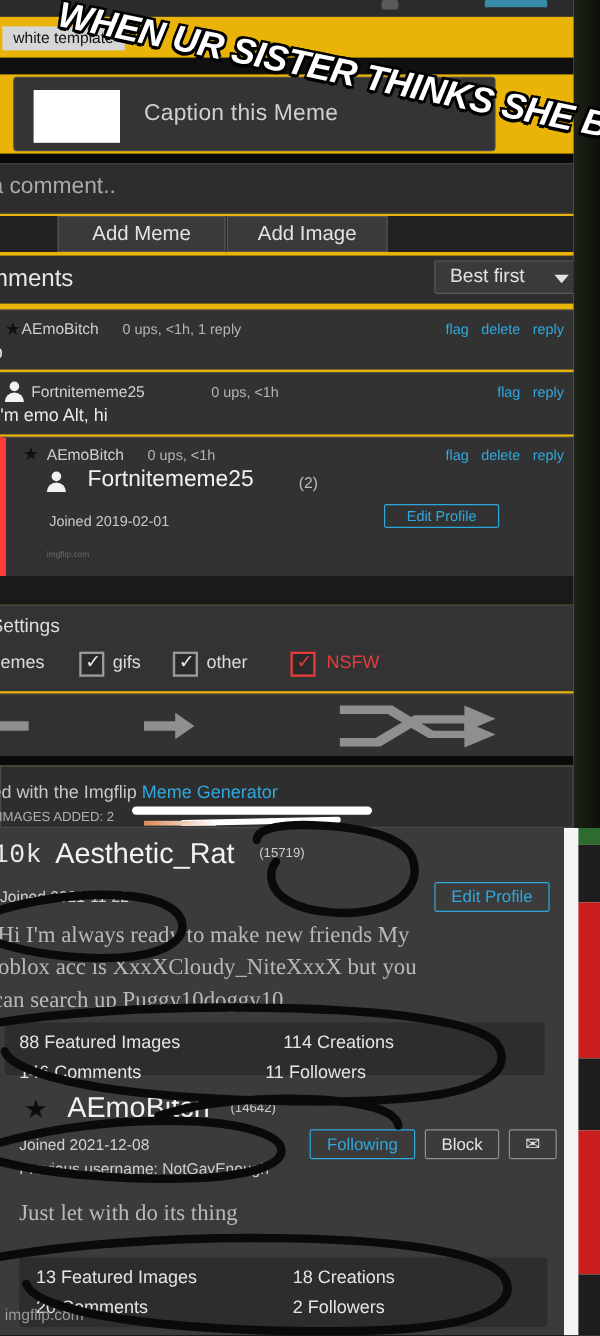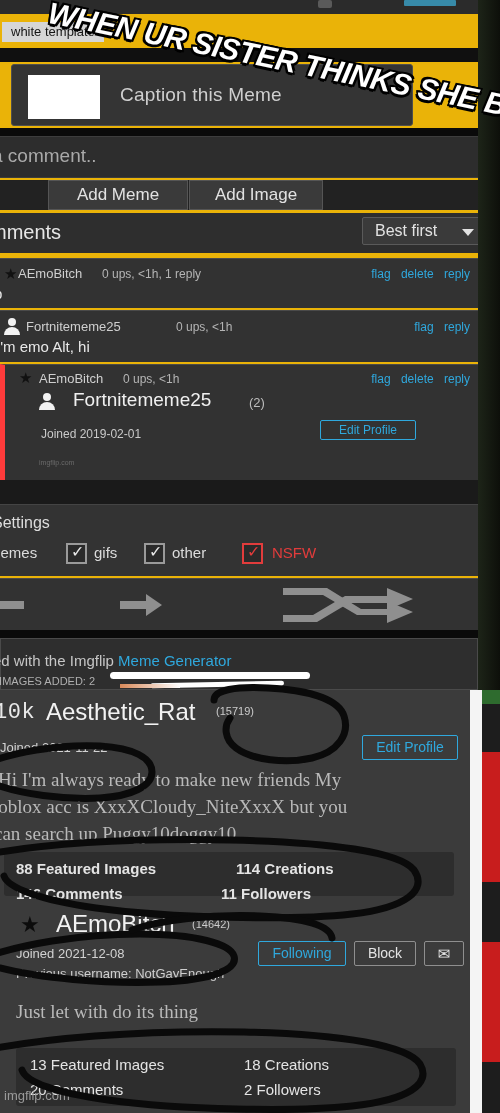--- a/index.html
+++ b/index.html
@@ -328,21 +328,21 @@
         <div class="pk" style="left:-6px; top:6px;">10k</div>
         <div class="pname" style="left:46px; top:4px;">Aesthetic_Rat</div>
         <div class="pid" style="left:216px; top:11px;">(15719)</div>
         <div class="pjoin" style="left:0px; top:46px;">Joined 2021-11-22</div>
         <div class="obtn blue" style="left:362px; top:41px; width:96px;">Edit Profile</div>
 
         <div class="pbio" style="left:-2px; top:72px;">Hi I'm always ready to make new friends My</div>
         <div class="pbio" style="left:-8px; top:99px;">roblox acc is XxxXCloudy_NiteXxxX but you</div>
         <div class="pbio" style="left:-6px; top:126px;">can search up Puggy10doggy10</div>
 
-        <div class="statbox" style="left:4px; top:158px; width:450px; height:44px;font-weight:bold;">
+        <div class="statbox" style="left:4px; top:158px; width:450px; height:44px;">
           <div class="stat" style="left:12px; top:8px;">88 Featured Images</div>
           <div class="stat" style="left:232px; top:8px;">114 Creations</div>
           <div class="stat" style="left:12px; top:33px;">146 Comments</div>
           <div class="stat" style="left:217px; top:33px;">11 Followers</div>
         </div>
       </div>
 
       <div class="prof b">
         <div class="pstar" style="left:20px; top:4px;">★</div>
         <div class="pname" style="left:56px; top:2px;">AEmoBitch</div>

